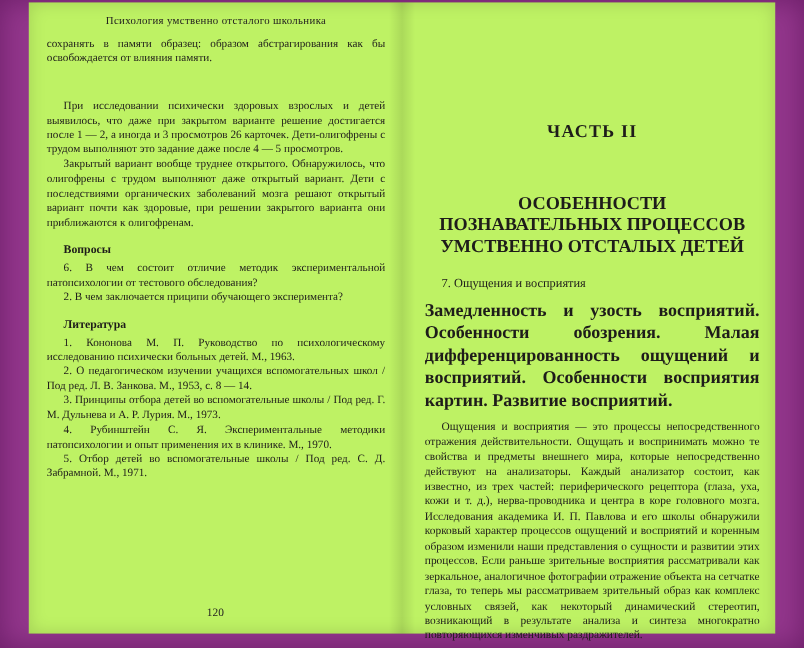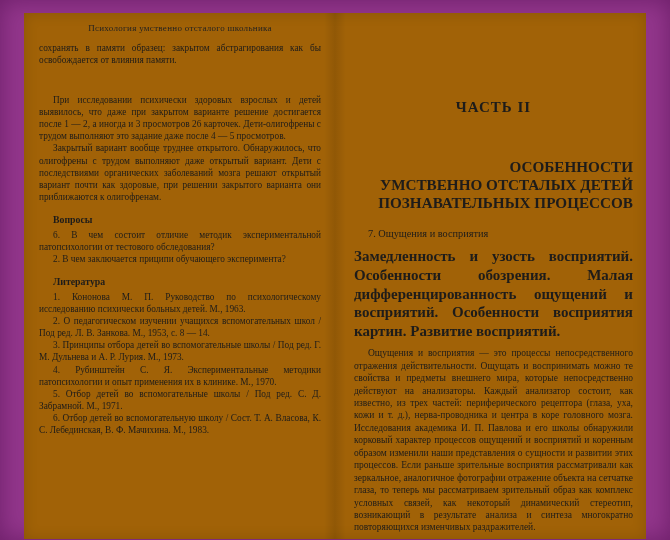--- a/index.html
+++ b/index.html
@@ -9,42 +9,42 @@
     font-family:"Liberation Serif","DejaVu Serif",serif;
     overflow:hidden;
   }
   .spread {
     position:relative;
     width:670px; height:540px;
     box-shadow: inset 0 0 24px rgba(60,0,60,0.45);
   }
   .pages {
     position:absolute;
-    left:24px; top:13px;
+    left:24px; top:2px;
     width:622px; height:526px;
-    background:#a16207;
+    background:#bef264;
     display:flex;
     box-shadow: inset 0 0 14px rgba(0,0,0,0.15);
   }
   .gutter-shadow {
     position:absolute;
     left:50%; top:0;
     width:22px; height:100%;
     transform:translateX(-50%);
     background:linear-gradient(to right, rgba(0,0,0,0) 0%, rgba(0,0,0,0.10) 50%, rgba(0,0,0,0) 100%);
     pointer-events:none;
   }
   .page {
     width:311px; height:100%;
     box-sizing:border-box;
     position:relative;
     color:#1e1c1a;
   }
   .page.left  { padding:10px 14px 6px 15px; }
-  .page.right { padding:10px 13px 6px 19px; }
+  .page.right { padding:24px 13px 6px 19px; }
 
   .running-header {
     text-align:center;
     font-size:9px;
     letter-spacing:0.3px;
     margin:0 0 9px 0;
     color:#242220;
   }
   p.body {
     font-size:9.3px;
@@ -72,21 +72,21 @@
   }
 
   .part-heading {
     text-align:center;
     font-size:15px;
     font-weight:bold;
     letter-spacing:1px;
     margin-top:76px;
   }
   .chapter-title {
-    text-align:right;
+    text-align:center;
     font-size:15.2px;
     font-weight:bold;
     line-height:1.18;
     margin-top:42px;
   }
   .section-heading {
     font-size:10.3px;
     font-weight:normal;
     margin:16px 0 0 14px;
   }
@@ -106,45 +106,45 @@
 </style>
 </head>
 <body>
 
 <div class="spread">
   <div class="pages">
 
     <div class="page left">
       <div class="running-header">Психология умственно отсталого школьника</div>
 
-      <p class="body noindent">сохранять в памяти образец: закрытом абстрагирования как бы освобождается от влияния памяти.</p>
+      <p class="body noindent">сохранять в памяти образец: образом абстрагирования как бы освобождается от влияния памяти.</p>
       <p class="body gap-before">При исследовании психически здоровых взрослых и детей выявилось, что даже при закрытом варианте решение достигается после 1 — 2, а иногда и 3 просмотров 26 карточек. Дети-олигофрены с трудом выполняют это задание даже после 4 — 5 просмотров.</p>
       <p class="body">Закрытый вариант вообще труднее открытого. Обнаружилось, что олигофрены с трудом выполняют даже открытый вариант. Дети с последствиями органических заболеваний мозга решают открытый вариант почти как здоровые, при решении закрытого варианта они приближаются к олигофренам.</p>
 
       <h3 class="subhead">Вопросы</h3>
       <p class="body">6. В чем состоит отличие методик экспериментальной патопсихологии от тестового обследования?</p>
       <p class="body">2. В чем заключается приципи обучающего эксперимента?</p>
 
       <h3 class="subhead">Литература</h3>
       <p class="body">1. Кононова М. П. Руководство по психологическому исследованию психически больных детей. М., 1963.</p>
       <p class="body">2. О педагогическом изучении учащихся вспомогательных школ / Под ред. Л. В. Занкова. М., 1953, с. 8 — 14.</p>
       <p class="body">3. Принципы отбора детей во вспомогательные школы / Под ред. Г. М. Дульнева и А. Р. Лурия. М., 1973.</p>
       <p class="body">4. Рубинштейн С. Я. Экспериментальные методики патопсихологии и опыт применения их в клинике. М., 1970.</p>
       <p class="body">5. Отбор детей во вспомогательные школы / Под ред. С. Д. Забрамной. М., 1971.</p>
-      <p class="body">6. Отбор детей во вспомогательную школу / Сост. Т. А. Власова, К. С. Лебединская, В. Ф. Мачихина. М., 1983.</p>
 
+      <div class="page-number">120</div>
     </div>
 
     <div class="page right">
       <div class="part-heading">ЧАСТЬ II</div>
 
       <div class="chapter-title">
         <div>ОСОБЕННОСТИ</div>
+        <div>ПОЗНАВАТЕЛЬНЫХ ПРОЦЕССОВ</div>
         <div>УМСТВЕННО ОТСТАЛЫХ ДЕТЕЙ</div>
-        <div>ПОЗНАВАТЕЛЬНЫХ ПРОЦЕССОВ</div>
       </div>
 
       <div class="section-heading">7. Ощущения и восприятия</div>
 
       <p class="body abstract">Замедленность и узость восприятий. Особенности обозрения. Малая дифференцированность ощущений и восприятий. Особенности восприятия картин. Развитие восприятий.</p>
 
       <p class="body main-body">Ощущения и восприятия — это процессы непосредственного отражения действительности. Ощущать и воспринимать можно те свойства и предметы внешнего мира, которые непосредственно действуют на анализаторы. Каждый анализатор состоит, как известно, из трех частей: периферического рецептора (глаза, уха, кожи и т. д.), нерва-проводника и центра в коре головного мозга. Исследования академика И. П. Павлова и его школы обнаружили корковый характер процессов ощущений и восприятий и коренным образом изменили наши представления о сущности и развитии этих процессов. Если раньше зрительные восприятия рассматривали как зеркальное, аналогичное фотографии отражение объекта на сетчатке глаза, то теперь мы рассматриваем зрительный образ как комплекс условных связей, как некоторый динамический стереотип, возникающий в результате анализа и синтеза многократно повторяющихся изменчивых раздражителей.</p>
     </div>
 
     <div class="gutter-shadow"></div>

